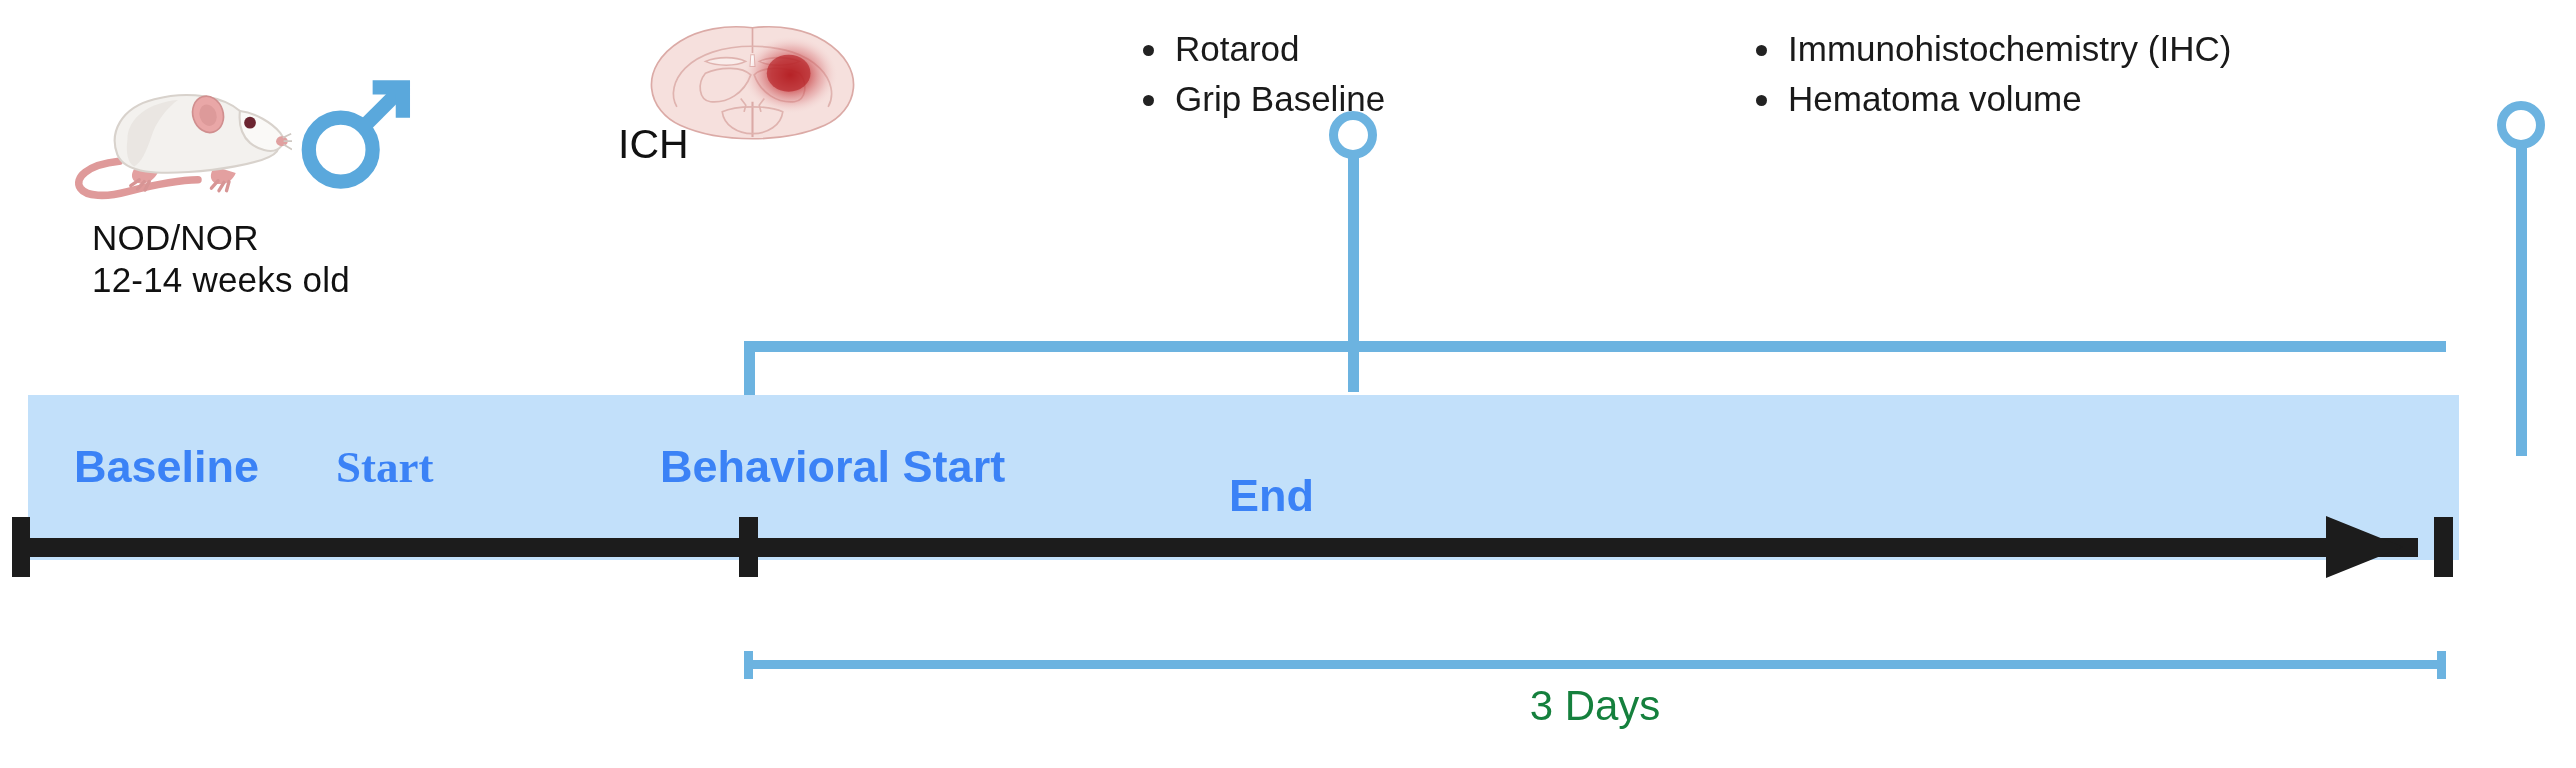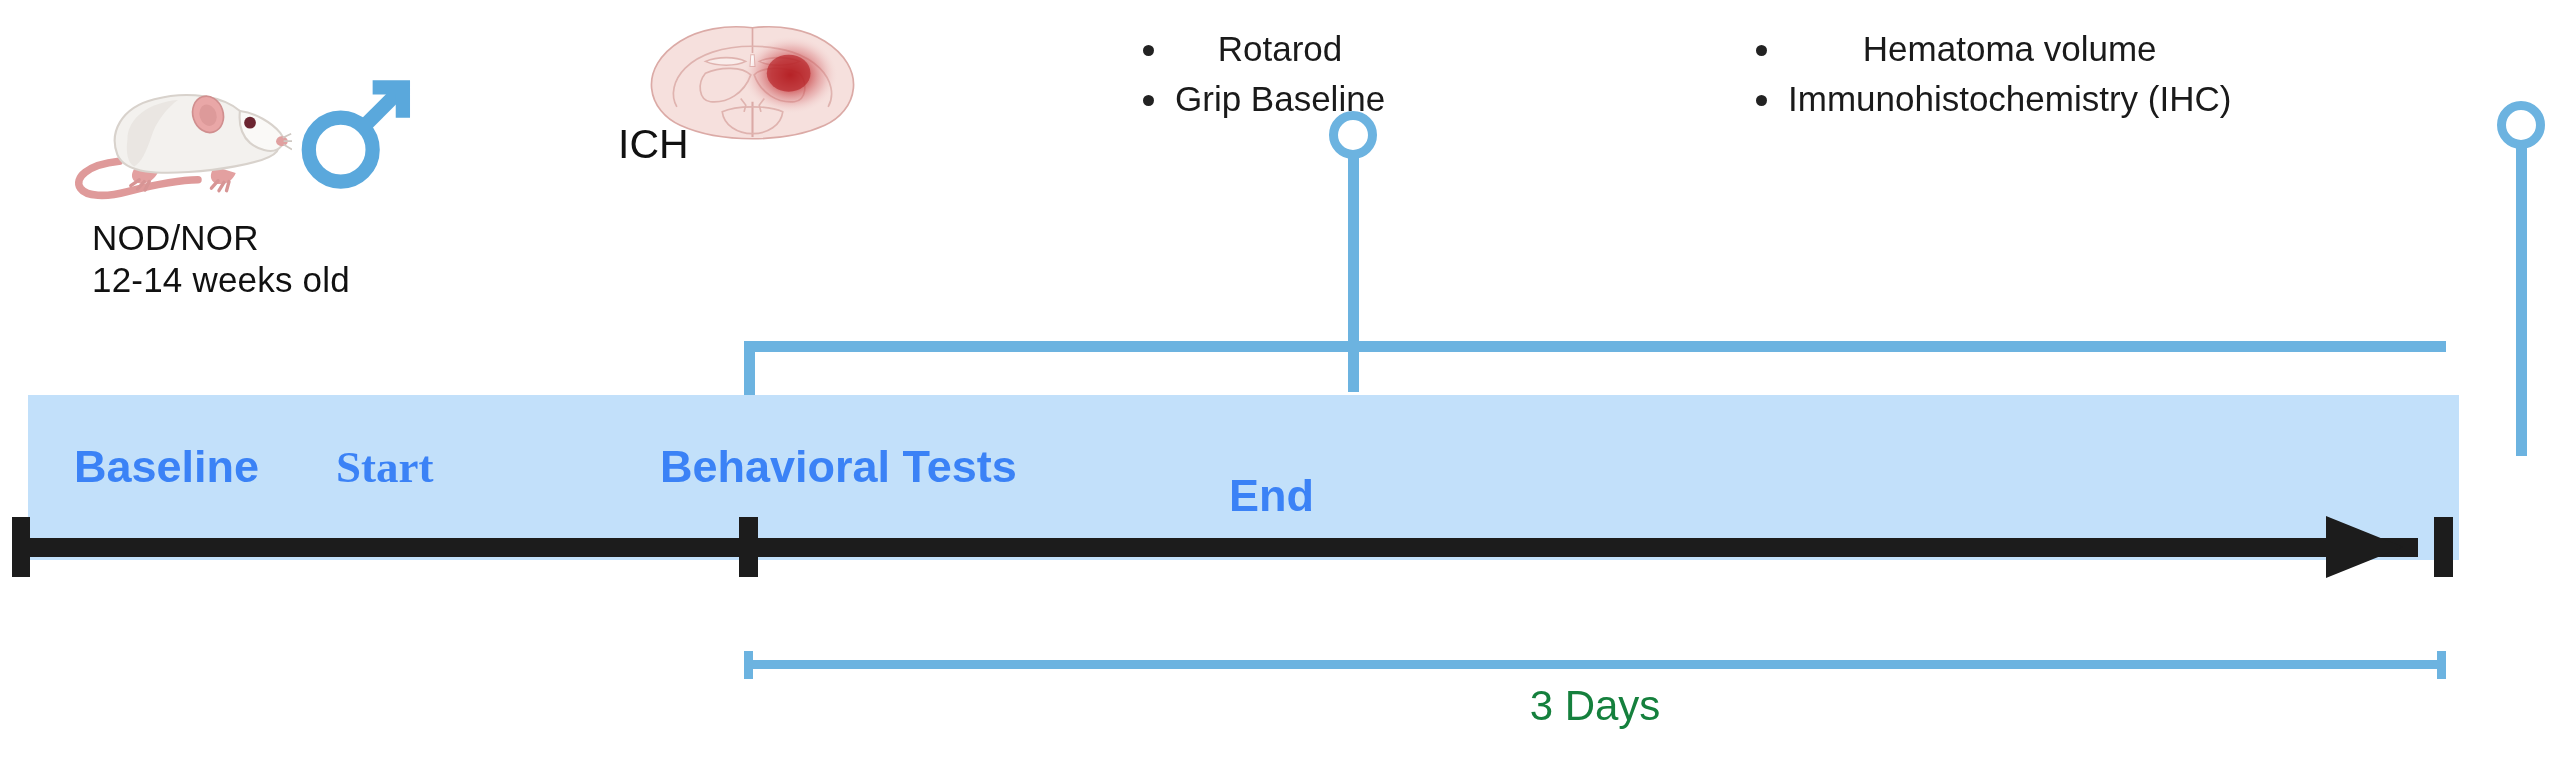--- a/index.html
+++ b/index.html
@@ -18,21 +18,21 @@
   .animal-label div{white-space:nowrap;}
 
   
   .brain-group{position:absolute;left:618px;top:21px;width:269px;height:122px;}
   .ich-label{position:absolute;left:618px;top:124px;width:269px;text-align:left;
       font-size:41px;line-height:40px;color:#111;}
 
   
   .bullets{position:absolute;font-size:35px;line-height:50px;color:#1a1a1a;}
   .bullets ul{margin:0;padding:0;list-style:none;}
-  .bullets li{position:relative;padding-left:42px;white-space:nowrap;text-align:center;}
+  .bullets li{position:relative;padding-left:42px;white-space:nowrap;}
   .bullets li::before{content:"";position:absolute;left:10px;top:21px;
       width:11px;height:11px;border-radius:50%;background:#222;}
   #bullets-behavior{left:1133px;top:23.5px;}
   #bullets-outcome{left:1746px;top:23.5px;}
 
   
   .connector-line{position:absolute;background:#6cb3e0;}
   #conn-horiz{left:744px;top:341px;width:1702px;height:11px;}
   #conn-left-tick{left:744px;top:341px;width:11px;height:54px;}
 
@@ -163,42 +163,42 @@
 
   <div class="bullets" id="bullets-behavior">
     <ul>
       <li>Rotarod</li>
       <li>Grip Baseline</li>
     </ul>
   </div>
 
   <div class="bullets" id="bullets-outcome">
     <ul>
+      <li>Immunohistochemistry (IHC)</li>
       <li>Hematoma volume</li>
-      <li>Immunohistochemistry (IHC)</li>
     </ul>
   </div>
 
   <div class="connector-line" id="conn-horiz"></div>
   <div class="connector-line" id="conn-left-tick"></div>
 
   <div class="lolli" id="lolli-behavior">
     <div class="ring"></div>
     <div class="stem"></div>
   </div>
 
   <div class="lolli" id="lolli-outcome">
     <div class="ring"></div>
     <div class="stem"></div>
   </div>
 
   <div class="phase-bar"></div>
   <div class="phase-label" id="label-baseline">Baseline</div>
   <div class="phase-label" id="label-start">Start</div>
-  <div class="phase-label" id="label-behavioral">Behavioral Tests</div>
+  <div class="phase-label" id="label-behavioral">Behavioral Start</div>
   <div class="phase-label" id="label-end">End</div>
 
   <div class="axis-line"></div>
   <div class="axis-tick" id="tick-start-left"></div>
   <div class="axis-tick" id="tick-ich"></div>
   <div class="axis-tick" id="tick-end"></div>
   <div class="axis-arrow"></div>
 
   <div id="dur-horiz"></div>
   <div id="dur-left-tick"></div>

